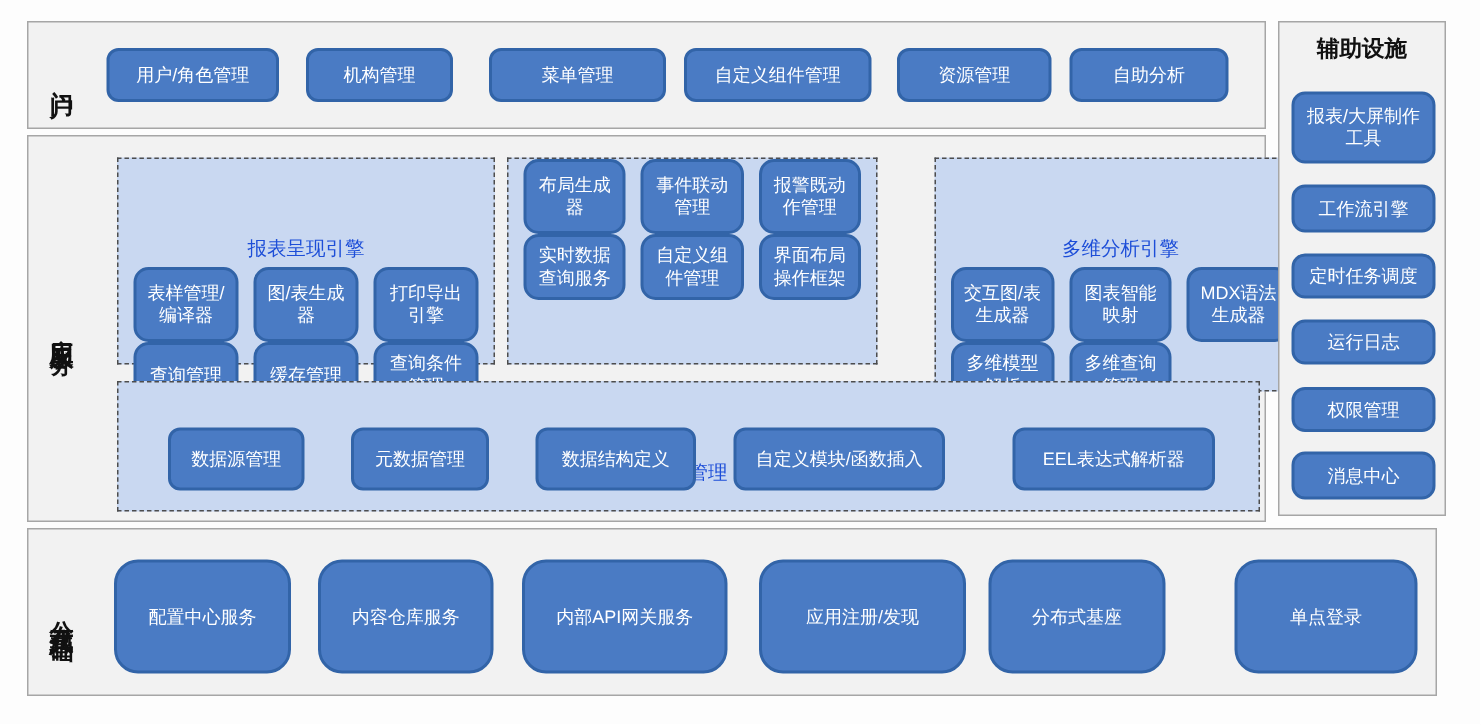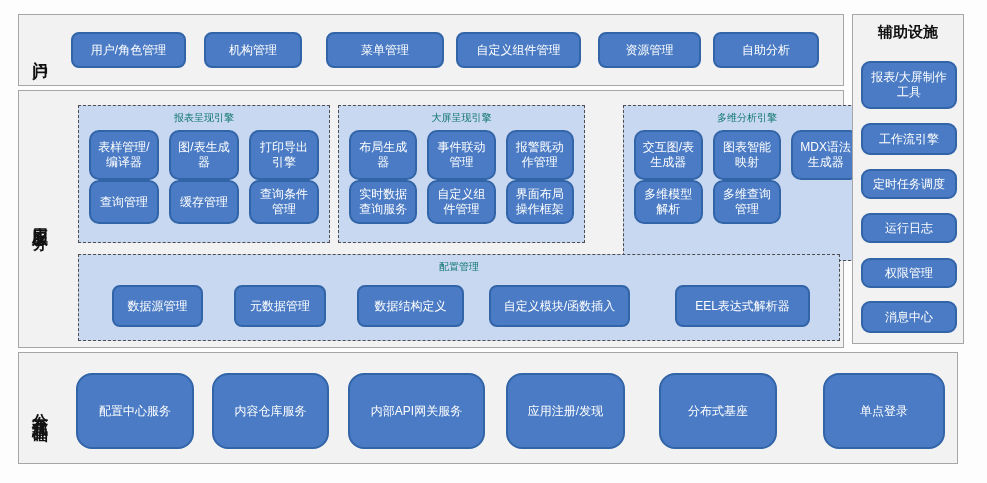--- a/index.html
+++ b/index.html
@@ -44,42 +44,42 @@
 
   
   .panel {
     position: absolute; background: #c9d8f1; border: 1px dashed #4d4d4d;
   }
   .eng1 { left: 59px;  top: 14px; width: 252px; height: 138px; }
   .eng2 { left: 319px; top: 14px; width: 247px; height: 138px; }
   .eng3 { left: 604px; top: 14px; width: 248px; height: 156px; }
   .panel-title {
     height: 24px; display: flex; align-items: center; justify-content: center;
-    font-size: 10px; color: #0f766e;
+    font-size: 13px; color: #1d4ed8; margin-top: 48px;
   }
   .engine-grid {
     display: grid; grid-template-columns: repeat(3, 1fr);
     grid-template-rows: 50px 44px; gap: 0 10px; padding: 0 10px;
   }
   .engine-grid .btn { position: static; border-radius: 10px; }
 
   
   .config { left: 59px; top: 163px; width: 762px; height: 87px; }
   .c1 { left: 33px;  top: 30px; width: 91px;  height: 42px; }
   .c2 { left: 155px; top: 30px; width: 92px;  height: 42px; }
   .c3 { left: 278px; top: 30px; width: 107px; height: 42px; }
   .c4 { left: 410px; top: 30px; width: 141px; height: 42px; }
   .c5 { left: 596px; top: 30px; width: 135px; height: 42px; }
 
   
   .sec-distributed .btn { border-radius: 16px; }
   .d1 { left: 57px;  top: 20px; width: 118px; height: 76px; }
   .d2 { left: 193px; top: 20px; width: 117px; height: 76px; }
   .d3 { left: 329px; top: 20px; width: 137px; height: 76px; }
-  .d4 { left: 487px; top: 20px; width: 119px; height: 76px; }
+  .d4 { left: 487px; top: 20px; width: 138px; height: 76px; }
   .d5 { left: 640px; top: 20px; width: 118px; height: 76px; }
   .d6 { left: 804px; top: 20px; width: 122px; height: 76px; }
 
   
   .sec-auxiliary .btn { left: 8px; width: 96px; border-radius: 9px; }
   .s1 { top: 46px;  height: 48px; }
   .s2 { top: 108px; height: 32px; }
   .s3 { top: 154px; height: 30px; }
   .s4 { top: 198px; height: 30px; }
   .s5 { top: 243px; height: 30px; text-align: right; }
@@ -109,21 +109,20 @@
         <div class="btn">表样管理/编译器</div>
         <div class="btn">图/表生成器</div>
         <div class="btn">打印导出引擎</div>
         <div class="btn">查询管理</div>
         <div class="btn">缓存管理</div>
         <div class="btn">查询条件管理</div>
       </div>
     </div>
 
     <div class="panel eng2">
-      <div class="panel-title">大屏呈现引擎</div>
       <div class="engine-grid">
         <div class="btn">布局生成器</div>
         <div class="btn">事件联动管理</div>
         <div class="btn">报警既动作管理</div>
         <div class="btn">实时数据查询服务</div>
         <div class="btn">自定义组件管理</div>
         <div class="btn">界面布局操作框架</div>
       </div>
     </div>
 

